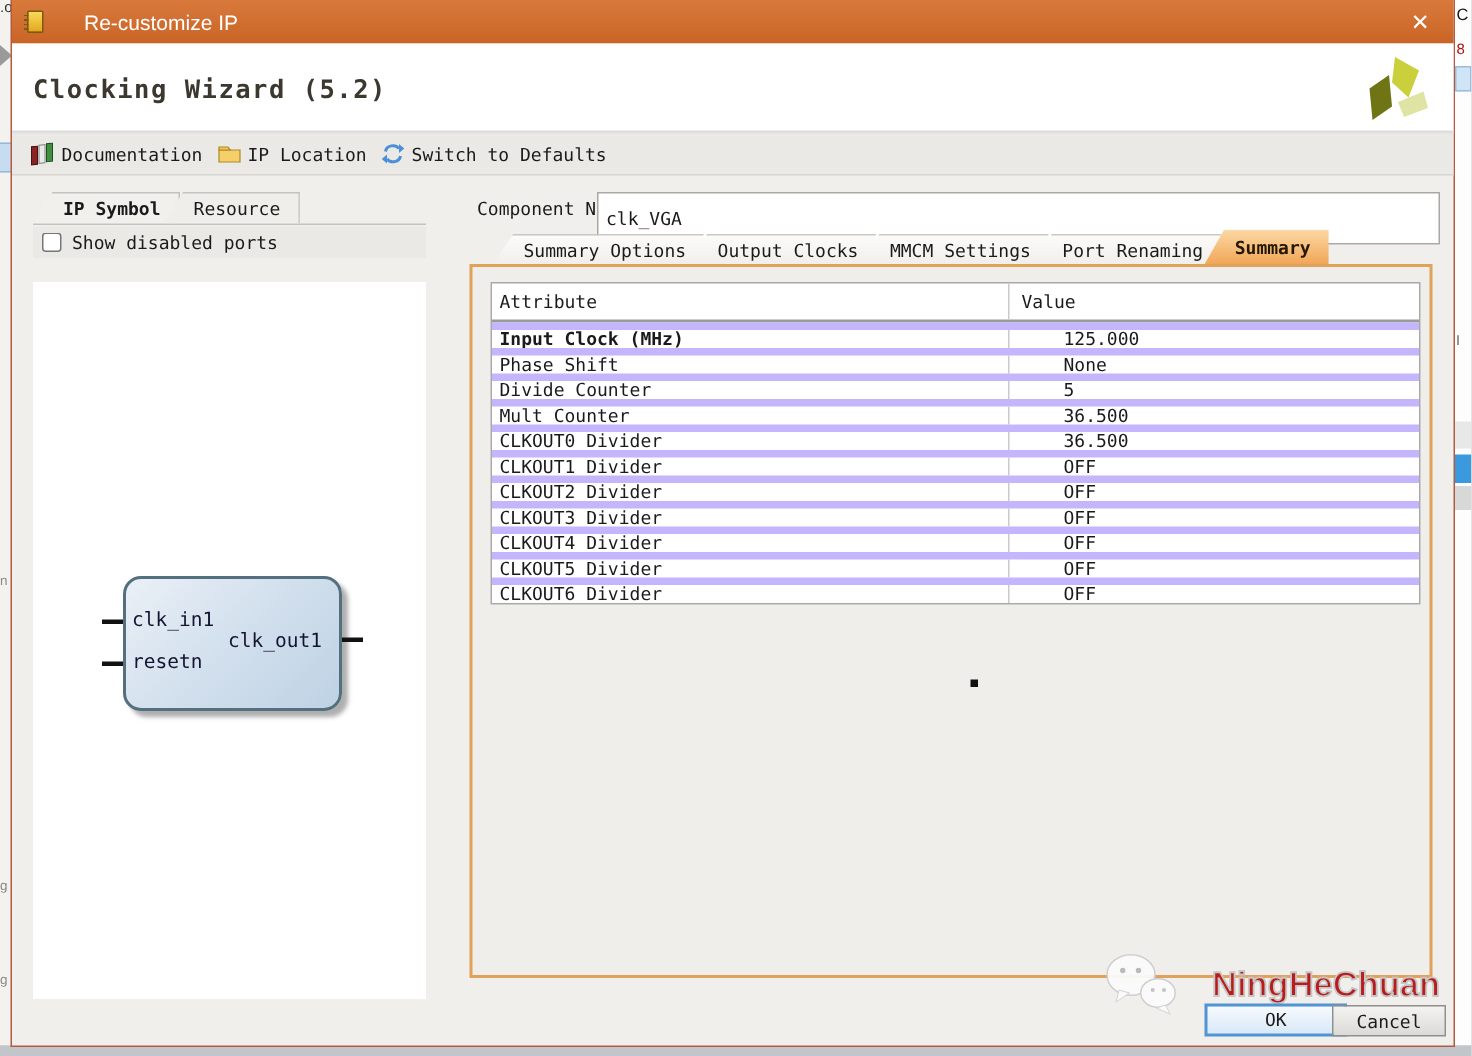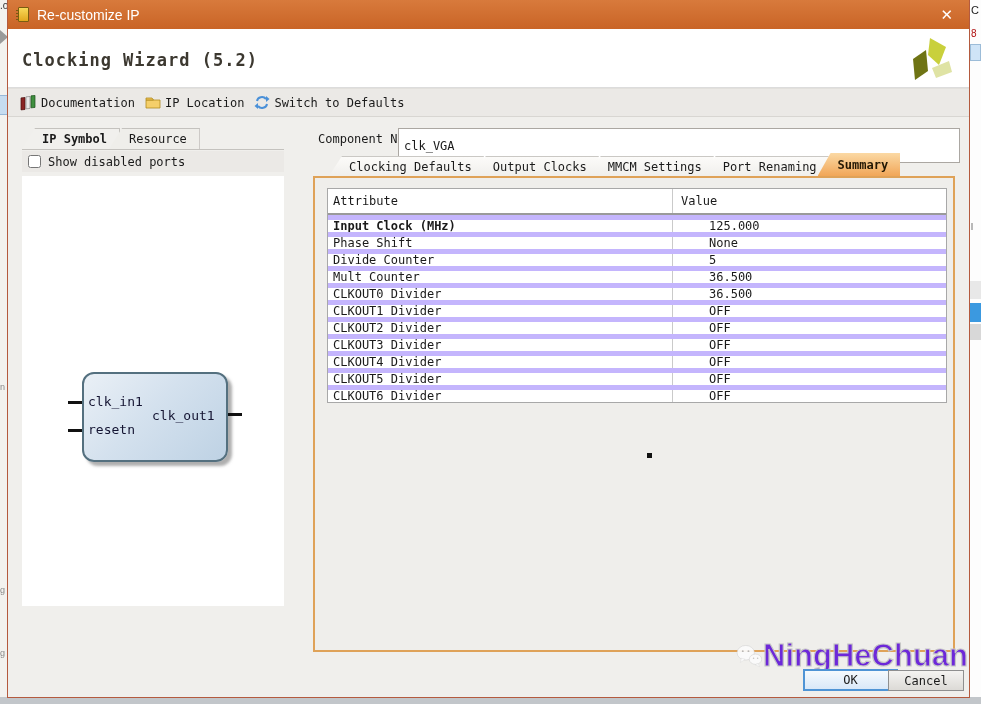--- a/index.html
+++ b/index.html
@@ -21,21 +21,21 @@
   .rs-bluebar { position:absolute; left:0; top:44px; width:11px; height:17px; background:#cfe4f7; border:1px solid #9cbcd8; }
   .rs-grayrow { position:absolute; left:0; width:11px; height:18px; background:#e8e8e8; }
   .rs-bluerow { position:absolute; left:0; top:303px; width:11px; height:19px; background:#3b99e0; }
   .rs-grayrow2 { position:absolute; left:0; top:324px; width:11px; height:16px; background:#d8d8d8; }
 
   .bottom-strip { position:absolute; left:0; top:697px; width:981px; height:7px; background:#c2c6ca; }
 
   
   .dialog { position:absolute; left:8px; top:0; width:961px; height:697px; background:#f0efec; box-shadow:0 0 0 1px #b45a3e; }
 
-  .titlebar { position:absolute; left:0; top:0; width:961px; height:29px; background:linear-gradient(#d87a3c,#c96426); display:flex; align-items:center; padding:0 10px; }
+  .titlebar { position:absolute; left:0; top:0; width:961px; height:29px; background:linear-gradient(#d87a3c,#c96426); display:flex; align-items:center; padding:0 10px;gap:19px; }
   .titlebar-icon { width:11px; height:15px; background:linear-gradient(#f8d959,#e2a81e); border:1px solid #7a5c10; border-radius:1px; margin-right:8px; position:relative; }
   .titlebar-icon::before { content:""; position:absolute; left:-3px; top:2px; width:3px; height:10px; background:repeating-linear-gradient(#7a5c10 0 1px, transparent 1px 3px); }
   .titlebar-text { color:#ffffff; font-family:"Liberation Sans",sans-serif; font-size:14px; }
   .close-btn { margin-left:auto; color:#ffffff; font-family:"Liberation Sans",sans-serif; font-size:15px; padding:0 6px; cursor:default; }
 
   .header { position:absolute; left:0; top:29px; width:961px; height:59px; background:#ffffff; border-bottom:1px solid #dcdcdc; }
   .header-title { position:absolute; left:14px; top:21px; font-size:17px; font-weight:bold; color:#3c3830; letter-spacing:1px; }
   .logo { position:absolute; right:16px; top:8px; }
 
   .toolbar { position:absolute; left:0; top:88px; width:961px; height:29px; background:#ebe9e6; border-top:1px solid #e2e0dc; border-bottom:1px solid #d8d6d2; display:flex; align-items:center; padding-left:12px; }
@@ -48,21 +48,21 @@
   .tab.sel { font-weight:bold; }
 
   .lp-tabbar { position:absolute; left:14px; top:130px; width:262px; height:20px; display:flex; align-items:flex-end; border-bottom:1px solid #c4c2be; }
   .lp-tabbar .tab { background:#efeeea; border-top:1px solid #c4c2be; border-right:1px solid #c4c2be; }
   .lp-tabbar .tab.sel { background:#f1f0ed; }
 
   .lp-checkrow { position:absolute; left:14px; top:151px; width:262px; height:21px; background:#ebe9e6; display:flex; align-items:center; padding-left:6px; }
   .lp-checkrow input { width:13px; height:13px; margin-right:7px; }
   .lp-checkrow label { font-size:12px; color:#1a1a1a; }
 
-  .lp-canvas { position:absolute; left:14px; top:176px; width:262px; height:430px; background:#ffffff; }
+  .lp-canvas { position:absolute; left:14px; top:188px; width:262px; height:478px; background:#ffffff; }
 
   .ip-block { position:absolute; left:60px; top:196px; width:146px; height:90px; border-radius:12px; background:linear-gradient(135deg,#eaf0f6 0%,#d4e1ee 45%,#bed2e4 100%); border:2px solid #54707f; box-shadow:4px 4px 3px rgba(110,110,110,0.55); }
   .port-stub { position:absolute; height:3px; background:#111111; width:14px; }
   .port-label { position:absolute; font-size:13px; color:#141432; }
 
   
   .comp-label { position:absolute; left:310px; top:132px; font-size:12px; color:#1a1a1a; }
   .comp-input { position:absolute; left:390px; top:128px; width:562px; height:35px; border:1px solid #aba7a2; background:#ffffff; font-family:"DejaVu Sans Mono",monospace; font-size:12px; padding:0 5px; color:#1a1a1a; }
 
   .main-tabbar { position:absolute; left:321px; top:153px; height:23px; display:flex; align-items:flex-end; }
@@ -76,21 +76,21 @@
   .trow { display:flex; height:17px; align-items:center; border-top:5px solid #c4b5fd;gap:28px; }
   .trow:first-of-type { border-top:none; }
   .c-attr { width:345px; padding-left:5px; border-right:1px solid #cacaca; height:100%; display:flex; align-items:center; overflow:hidden; white-space:nowrap; }
   .c-val { flex:1; padding-left:8px; height:100%; display:flex; align-items:center; overflow:hidden; white-space:nowrap; }
   .bold { font-weight:bold; }
 
   .cursor-dot { position:absolute; left:639px; top:453px; width:5px; height:5px; background:#111; }
 
   
   .watermark { position:absolute; left:728px; top:630px; width:232px; height:52px; z-index:6; display:flex; align-items:center; }
-  .wm-text { font-family:"Liberation Sans",sans-serif; font-size:31px; font-weight:bold; color:#6d28d9; -webkit-text-stroke:1.2px #c6c6c6; letter-spacing:0; margin-left:0; }
+  .wm-text { font-family:"Liberation Sans",sans-serif; font-size:23px; font-weight:bold; color:#b91c1c; -webkit-text-stroke:1.2px #c6c6c6; letter-spacing:0; margin-left:22px; }
 
   .btn { position:absolute; font-size:12px; color:#1a1a1a; display:flex; align-items:center; justify-content:center; z-index:7; }
   .btn-ok { left:795px; top:669px; width:95px; height:22px; background:linear-gradient(#f6fafd,#d9e8f8); border:2px solid #4f94d5; }
   .btn-cancel { left:880px; top:670px; width:76px; height:21px; background:linear-gradient(#f4f3f1,#dcdad6); border:1px solid #8f8f8f; }
 </style>
 </head>
 <body>
 
 <div class="page">
 
@@ -180,21 +180,21 @@
       <div class="port-stub" style="left:206px; top:237px;"></div>
       <div class="port-label" style="left:66px; top:218px;">clk_in1</div>
       <div class="port-label" style="left:66px; top:246px;">resetn</div>
       <div class="port-label" style="left:130px; top:232px;">clk_out1</div>
     </div>
 
     <div class="comp-label">Component Name</div>
     <input class="comp-input" value="clk_VGA" style="">
 
     <div class="main-tabbar">
-      <div class="tab first">Clocking Defaults</div>
+      <div class="tab first">Summary Options</div>
       <div class="tab">Output Clocks</div>
       <div class="tab">MMCM Settings</div>
       <div class="tab">Port Renaming</div>
       <div class="tab sel">Summary</div>
     </div>
 
     <div class="panel">
       <div class="s-table">
         <div class="thead">
           <div class="c-attr">Attribute</div>

